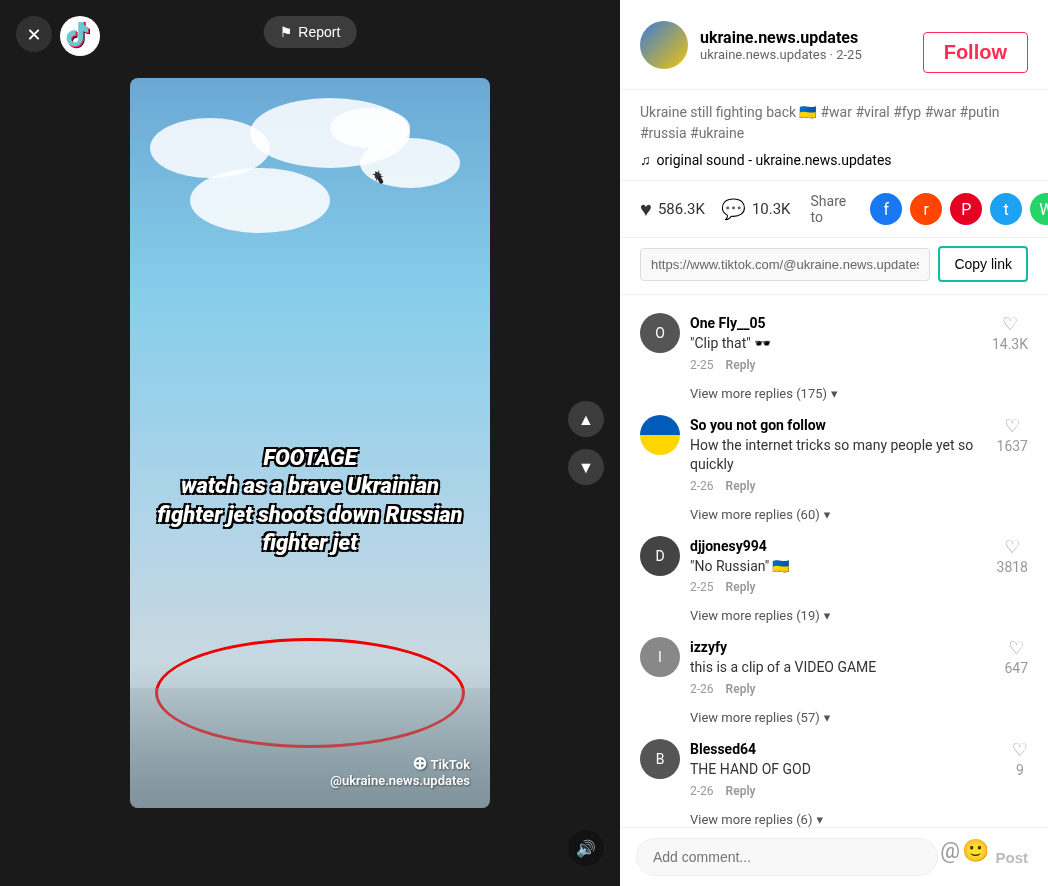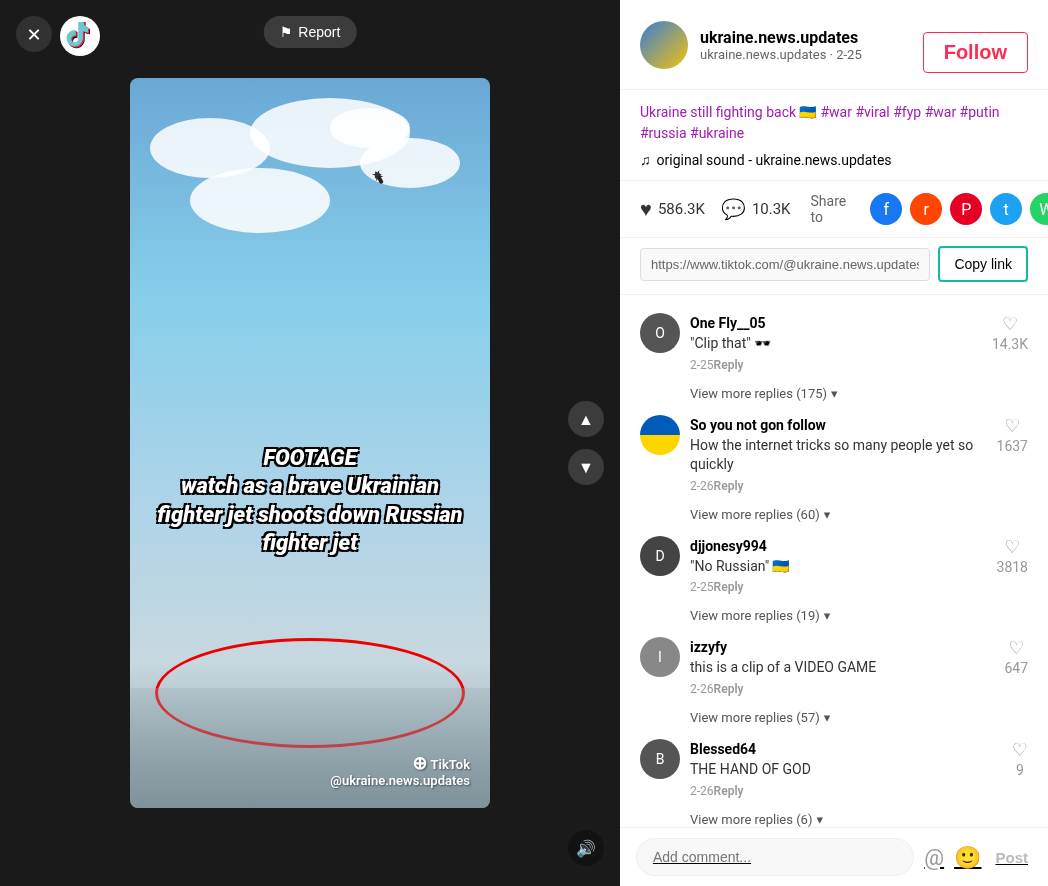--- a/index.html
+++ b/index.html
@@ -237,21 +237,21 @@
       margin-top: 16px;
     }
 
     .description-section {
       padding: 12px 20px;
       border-bottom: 1px solid #f0f0f0;
     }
 
     .description-text {
       font-size: 14px;
-      color: #a21caf;
+      color: #737373;
       line-height: 1.5;
     }
 
     .sound-info {
       display: flex;
       align-items: center;
       gap: 6px;
       margin-top: 8px;
       font-size: 14px;
       color: #000;
@@ -356,21 +356,21 @@
     }
 
     .comment-avatar.ukraine { background: linear-gradient(180deg, #005bbb 50%, #ffd500 50%); }
     .comment-avatar.dark { background: #555; display: flex; align-items: center; justify-content: center; color: #fff; font-size: 14px; }
     .comment-avatar.grey { background: #888; display: flex; align-items: center; justify-content: center; color: #fff; font-size: 14px; }
     .comment-avatar.dark2 { background: #444; display: flex; align-items: center; justify-content: center; color: #fff; font-size: 14px; }
 
     .comment-body { flex: 1; }
     .comment-username { font-weight: 700; font-size: 14px; color: #000; }
     .comment-text { font-size: 14px; color: #333; margin-top: 2px; line-height: 1.4; }
-    .comment-meta { display: flex; align-items: center; margin-top: 4px; }
+    .comment-meta { display: flex; align-items: center; gap: 12px; margin-top: 4px; }
     .comment-date { font-size: 12px; color: #999; }
     .comment-reply { font-size: 12px; color: #999; cursor: pointer; font-weight: 600; }
 
     .comment-like {
       display: flex;
       flex-direction: column;
       align-items: center;
       gap: 2px;
       cursor: pointer;
     }
@@ -385,24 +385,22 @@
       cursor: pointer;
       display: flex;
       align-items: flex-end;
       gap: 4px;
     }
 
     .comment-input-section {
       padding: 10px 16px;
       border-top: 1px solid #f0f0f0;
       display: flex;
-      align-items: center;
-      gap: 10px;
+      gap: 2px;
       background: #fff;
-      text-decoration: underline;
     }
 
     .comment-input {
       flex: 1;
       border: 1px solid #eee;
       border-radius: 20px;
       padding: 10px 16px;
       font-size: 14px;
       color: #999;
       outline: none;

